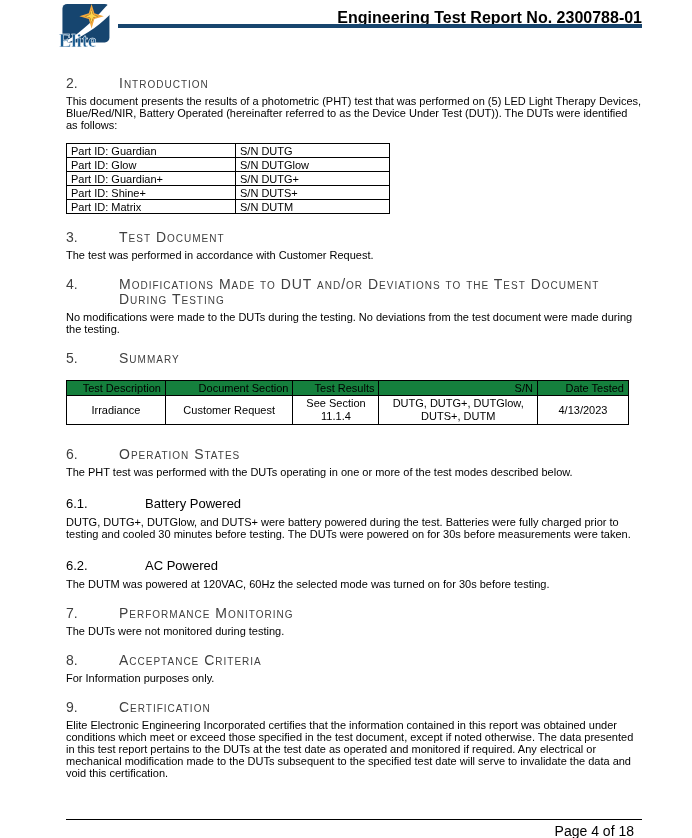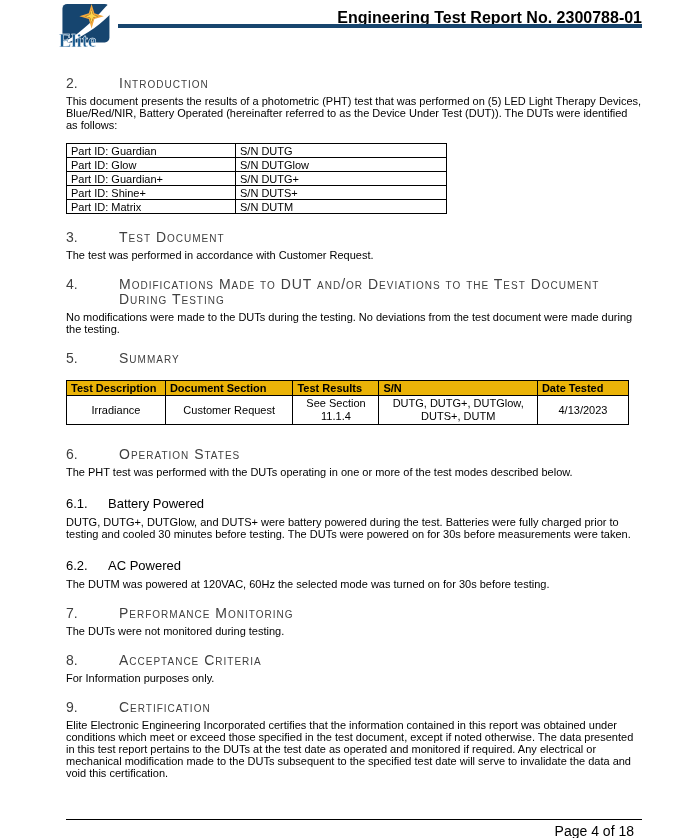--- a/index.html
+++ b/index.html
@@ -35,40 +35,40 @@
     font-variant:small-caps;
     letter-spacing:1px;
     margin-top:16px; margin-bottom:4px;
   }
   .sec-h .num { width:17px; flex:0 0 17px; letter-spacing:0; }
   .sec-h .ttl { flex:1;margin-left:36px; }
 
   .sub-h {
     display:flex; align-items:flex-start;
     font-size:13px; line-height:14px; color:#000;
-    margin-top:19px; margin-bottom:5px;
+    margin-top:19px; margin-bottom:5px;gap:37px;
   }
   .sub-h .num { width:42px; flex:0 0 42px; }
 
   .body-text {
     font-size:11px; line-height:12px; color:#000;
     margin:0 0 0 0;
   }
 
   
   table { border-collapse:collapse; font-size:11px; color:#000; }
   td, th { border:1px solid #000; padding:0 4px; }
 
-  .dut-table { width:381px; margin-top:12px; }
+  .dut-table { width:324px; margin-top:12px; }
   .dut-table td { height:13px; line-height:12px; text-align:left; }
   .dut-table td.part { width:160px; }
 
   .summary-table { width:563px; margin-top:14px; }
   .summary-table th {
-    background:#eab308; font-weight:bold; text-align:left;
+    background:#15803d; font-weight:normal; text-align:right;
     height:14px; line-height:13px;
   }
   .summary-table td { text-align:center; line-height:13px; padding:1px 4px; }
   .c-desc { width:17.6%; } .c-doc { width:22.7%; } .c-res { width:15.3%; }
   .c-sn { width:28.2%; } .c-date { width:16.2%; }
 
   .gap-s { height:6px; }
 
   
   .footer-rule {

